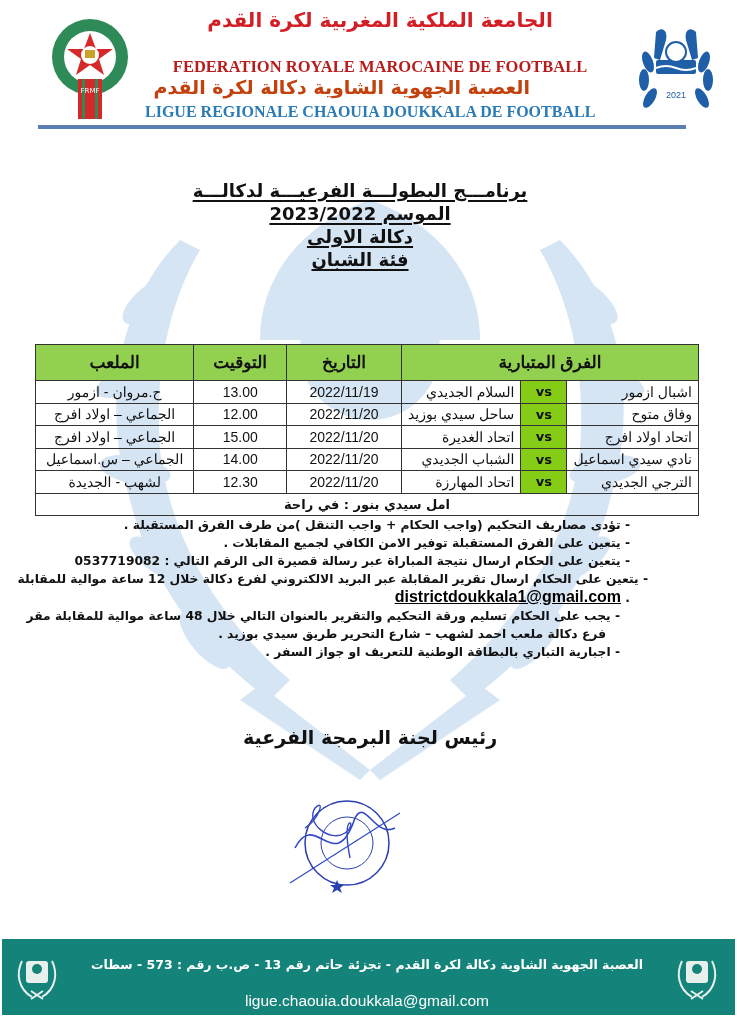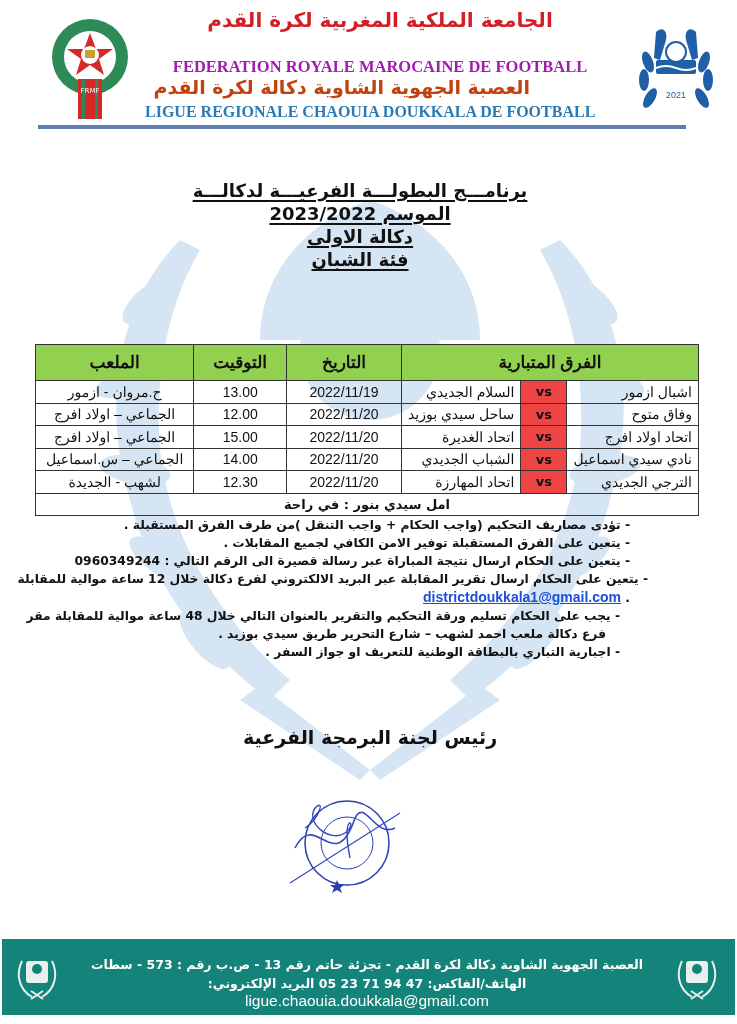--- a/index.html
+++ b/index.html
@@ -8,45 +8,45 @@
 
     
     .watermark { position: absolute; left: 60px; top: 180px; width: 620px; height: 720px; pointer-events: none; }
 
     
     .header { position: absolute; left: 0; top: 0; width: 737px; height: 135px; }
     .logo-left { position: absolute; left: 50px; top: 17px; width: 80px; height: 104px; }
     .logo-right { position: absolute; left: 634px; top: 22px; width: 84px; height: 94px; }
     .h-line { position: absolute; text-align: center; left: 130px; width: 500px; white-space: nowrap; }
     .h-ar1 { top: 8px; font-family: "DejaVu Sans", sans-serif; font-weight: bold; font-size: 20px; color: #d41e26; direction: rtl; }
-    .h-fr1 { top: 57px; font-family: "Liberation Serif", serif; font-weight: bold; font-size: 16.5px; color: #a21caf; }
+    .h-fr1 { top: 57px; font-family: "Liberation Serif", serif; font-weight: bold; font-size: 16.5px; color: #b91c1c; }
     .h-ar2 { top: 76px; left: 170px; width: 360px; font-weight: bold; font-size: 19px; color: #c2410c; direction: rtl; }
     .h-fr2 { top: 103px; left: 145px; width: 430px; font-family: "Liberation Serif", serif; font-weight: bold; font-size: 16px; color: #2a7ab5; }
     .h-rule { position: absolute; left: 38px; top: 125px; width: 648px; height: 4px; background: #5b7fb3; }
 
     
     .titles { position: absolute; left: 150px; top: 179px; width: 420px; text-align: center; direction: rtl; }
     .titles div { font-weight: bold; font-size: 18px; line-height: 23px; }
     .titles span { text-decoration: underline; text-decoration-thickness: 2px; text-underline-offset: 3px; }
 
     
     .sched { position: absolute; left: 35px; top: 344px; width: 664px; border-collapse: collapse; direction: rtl; font-family: "Liberation Sans", sans-serif; font-size: 14px; }
     .sched th, .sched td { border: 1px solid #333; height: 22.5px; padding: 0 6px; white-space: nowrap; }
     .sched th { background: #92d050; font-weight: bold; font-size: 17px; height: 36px; text-align: center; }
     .sched td.team { text-align: right; }
-    .sched td.vs { background: #ef4444; font-weight: bold; text-align: center; width: 54px; font-family: "DejaVu Sans", sans-serif; font-size: 13px; }
+    .sched td.vs { background: #84cc16; font-weight: bold; text-align: center; width: 54px; font-family: "DejaVu Sans", sans-serif; font-size: 13px; }
     .sched td.center { text-align: center; }
     .sched td.rest { text-align: center; font-weight: bold; font-family: "DejaVu Sans", sans-serif; font-size: 13px; background: transparent; }
     .sched tbody tr { background: rgba(255,255,255,0.0); }
 
     
     .notes { position: absolute; left: 120px; top: 516px; width: 510px; direction: rtl; font-weight: bold; font-size: 12.3px; line-height: 18px; text-align: right; }
     .notes .n { white-space: nowrap; }
     .notes .indent { padding-right: 14px; }
-    .notes .email { color: #1d4ed8; text-decoration: underline; font-family: "Liberation Sans", sans-serif; font-size: 14px; direction: ltr; unicode-bidi: embed; }
+    .notes .email { color: #000000; text-decoration: underline; font-family: "Liberation Sans", sans-serif; font-size: 16px; direction: ltr; unicode-bidi: embed; }
 
     .signer { position: absolute; left: 240px; top: 726px; width: 260px; text-align: center; direction: rtl; font-weight: bold; font-size: 19px; }
     .stamp { position: absolute; left: 285px; top: 788px; width: 120px; height: 110px; }
 
     
     .footer { position: absolute; left: 2px; top: 939px; width: 733px; height: 76px; background: #14837a; color: #fff; }
     .f-logo { position: absolute; top: 8px; width: 46px; height: 58px; }
     .f-logo.l { left: 12px; }
     .f-logo.r { left: 672px; }
     .f-text { position: absolute; left: 70px; width: 590px; text-align: center; font-weight: bold; white-space: nowrap; }
@@ -172,21 +172,21 @@
     </tr>
     <tr>
       <td class="rest" colspan="6">امل سيدي بنور   :  في راحة</td>
     </tr>
   </tbody>
 </table>
 
 <div class="notes">
   <div class="n">- تؤدى مصاريف التحكيم (واجب الحكام + واجب التنقل )من طرف الفرق المستقبلة .</div>
   <div class="n">- يتعين على الفرق المستقبلة توفير الامن الكافي لجميع المقابلات .</div>
-  <div class="n">- يتعين على الحكام ارسال نتيجة المباراة عبر رسالة قصيرة الى الرقم التالي : 0960349244</div>
+  <div class="n">- يتعين على الحكام ارسال نتيجة المباراة عبر رسالة قصيرة الى الرقم التالي : 0537719082</div>
   <div class="n" style="margin-right:-18px">- يتعين على الحكام ارسال تقرير المقابلة عبر البريد الالكتروني لفرع دكالة خلال 12 ساعة موالية للمقابلة</div>
   <div class="n" style="text-align:right">
     <span>.</span>
     <a class="email">districtdoukkala1@gmail.com</a>
   </div>
   <div class="n" style="padding-right:10px">- يجب على الحكام تسليم ورقة التحكيم والتقرير بالعنوان التالي خلال 48 ساعة موالية للمقابلة مقر</div>
   <div class="n indent" style="padding-right:24px">فرع دكالة ملعب احمد لشهب – شارع التحرير طريق سيدي بوزيد .</div>
   <div class="n" style="padding-right:10px">- اجبارية التباري بالبطاقة الوطنية للتعريف او جواز السفر .</div>
 </div>
 
@@ -204,21 +204,20 @@
   <svg class="f-logo l" viewBox="0 0 46 58">
     <g fill="none" stroke="#e8f0ee" stroke-width="2">
       <path d="M8 14 C 2 26, 4 42, 18 50"></path>
       <path d="M38 14 C 44 26, 42 42, 28 50"></path>
     </g>
     <rect x="12" y="14" width="22" height="22" rx="3" fill="#e8f0ee"></rect>
     <circle cx="23" cy="22" r="5" fill="#14837a"></circle>
     <path d="M17 52 L 29 44 M 29 52 L 17 44" stroke="#e8f0ee" stroke-width="2"></path>
   </svg>
   <div class="f-text f-l1">العصبة الجهوية الشاوية دكالة لكرة القدم - تجزئة حاتم رقم 13 - ص.ب رقم : 573 -  سطات</div>
-  <div class="f-text f-l2">الهاتف/الفاكس:  47 94 71 23 05 البريد الإلكتروني:</div>
   <div class="f-text f-l3">ligue.chaouia.doukkala@gmail.com</div>
   <svg class="f-logo r" viewBox="0 0 46 58">
     <g fill="none" stroke="#e8f0ee" stroke-width="2">
       <path d="M8 14 C 2 26, 4 42, 18 50"></path>
       <path d="M38 14 C 44 26, 42 42, 28 50"></path>
     </g>
     <rect x="12" y="14" width="22" height="22" rx="3" fill="#e8f0ee"></rect>
     <circle cx="23" cy="22" r="5" fill="#14837a"></circle>
     <path d="M17 52 L 29 44 M 29 52 L 17 44" stroke="#e8f0ee" stroke-width="2"></path>
   </svg>

